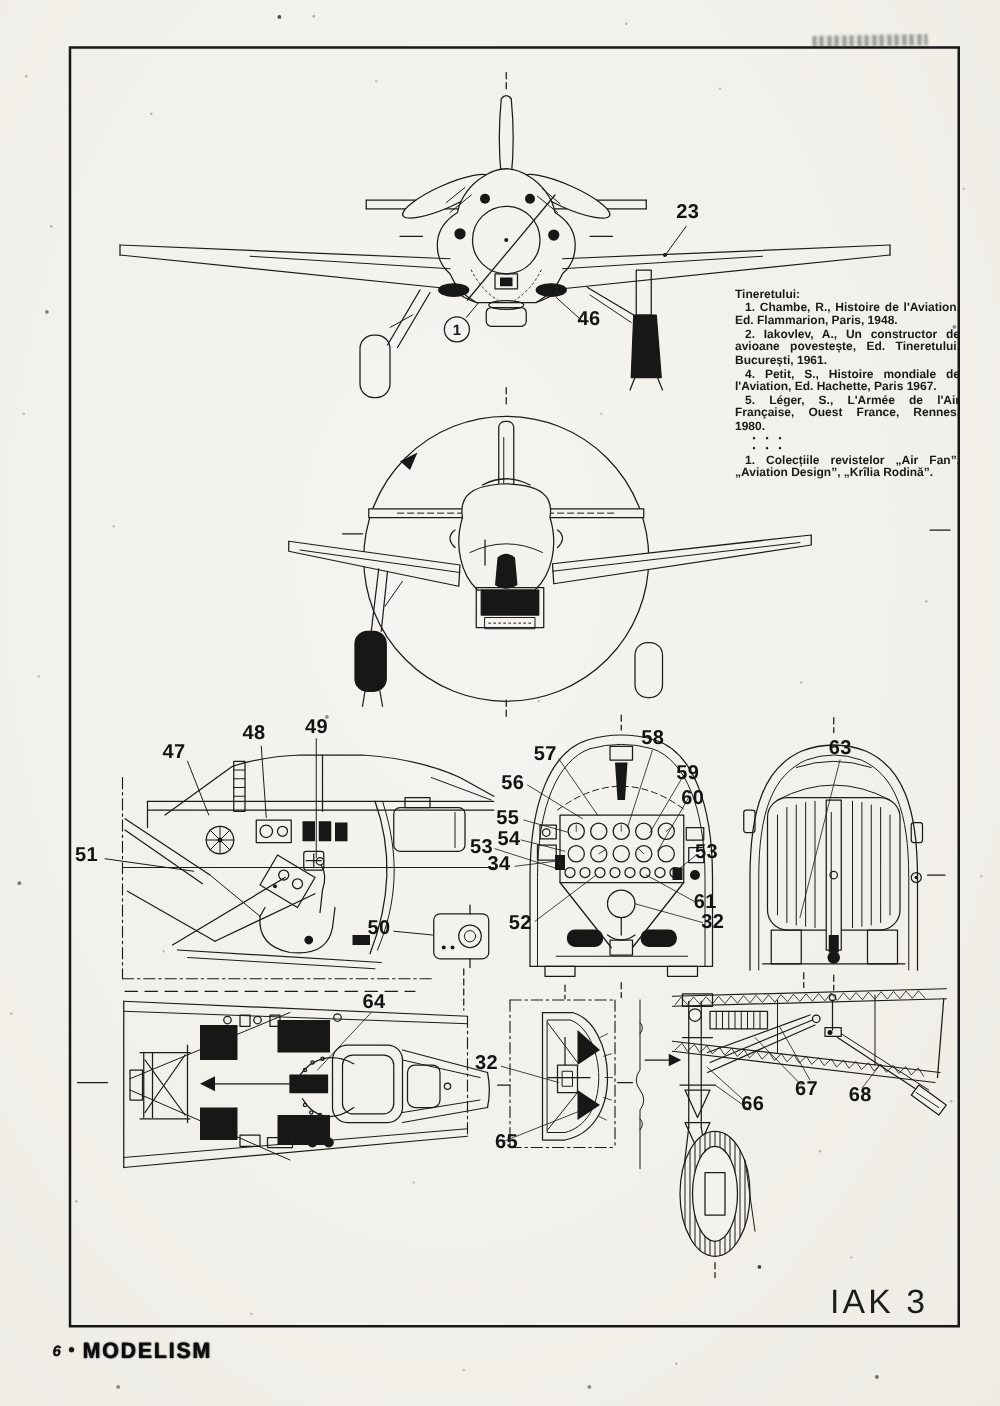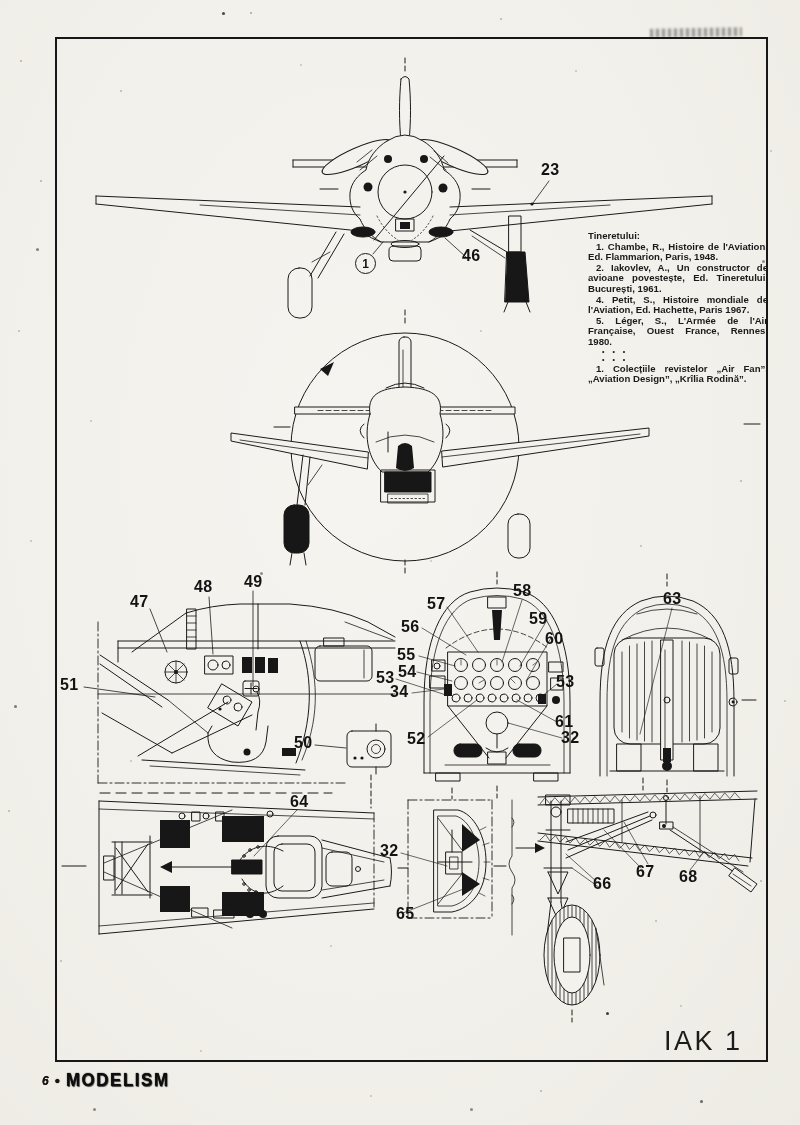--- a/index.html
+++ b/index.html
@@ -539,21 +539,21 @@
   <div class="callout" style="left:60px;top:677px">51</div>
   <div class="callout" style="left:294px;top:735px">50</div>
   <div class="callout" style="left:427px;top:596px">57</div>
   <div class="callout" style="left:401px;top:619px">56</div>
   <div class="callout" style="left:397px;top:647px">55</div>
   <div class="callout" style="left:398px;top:664px">54</div>
   <div class="callout" style="left:376px;top:670px">53</div>
   <div class="callout" style="left:390px;top:684px">34</div>
   <div class="callout" style="left:407px;top:731px">52</div>
   <div class="callout" style="left:513px;top:583px">58</div>
-  <div class="callout" style="left:529px;top:611px">59</div>
+  <div class="callout" style="left:541px;top:611px">59</div>
   <div class="callout" style="left:545px;top:631px">60</div>
   <div class="callout" style="left:556px;top:674px">53</div>
   <div class="callout" style="left:555px;top:714px">61</div>
   <div class="callout" style="left:561px;top:730px">32</div>
   <div class="callout" style="left:663px;top:591px">63</div>
   <div class="callout" style="left:290px;top:794px">64</div>
   <div class="callout" style="left:380px;top:843px">32</div>
   <div class="callout" style="left:396px;top:906px">65</div>
   <div class="callout" style="left:593px;top:876px">66</div>
   <div class="callout" style="left:636px;top:864px">67</div>
@@ -563,19 +563,19 @@
     <p class="head">Tineretului:</p>
     <p>1. Chambe, R., Histoire de l'Aviation, Ed. Flammarion, Paris, 1948.</p>
     <p>2. Iakovlev, A., Un constructor de avioane povestește, Ed. Tineretului, București, 1961.</p>
     <p>4. Petit, S., Histoire mondiale de l'Aviation, Ed. Hachette, Paris 1967.</p>
     <p>5. Léger, S., L'Armée de l'Air Française, Ouest France, Rennes, 1980.</p>
     <p class="sep">• • •</p>
     <p class="sep">• • •</p>
     <p>1. Colecțiile revistelor „Air Fan”, „Aviation Design”, „Krîlia Rodină”.</p>
   </div>
 
-  <div class="plate-title">IAK 1</div>
+  <div class="plate-title">IAK 3</div>
   <div class="footer">
     <span class="issue">6</span>
     <span class="bullet">•</span>
     <span class="mag">MODELISM</span>
   </div>
 </div>
 
 </body></html>

